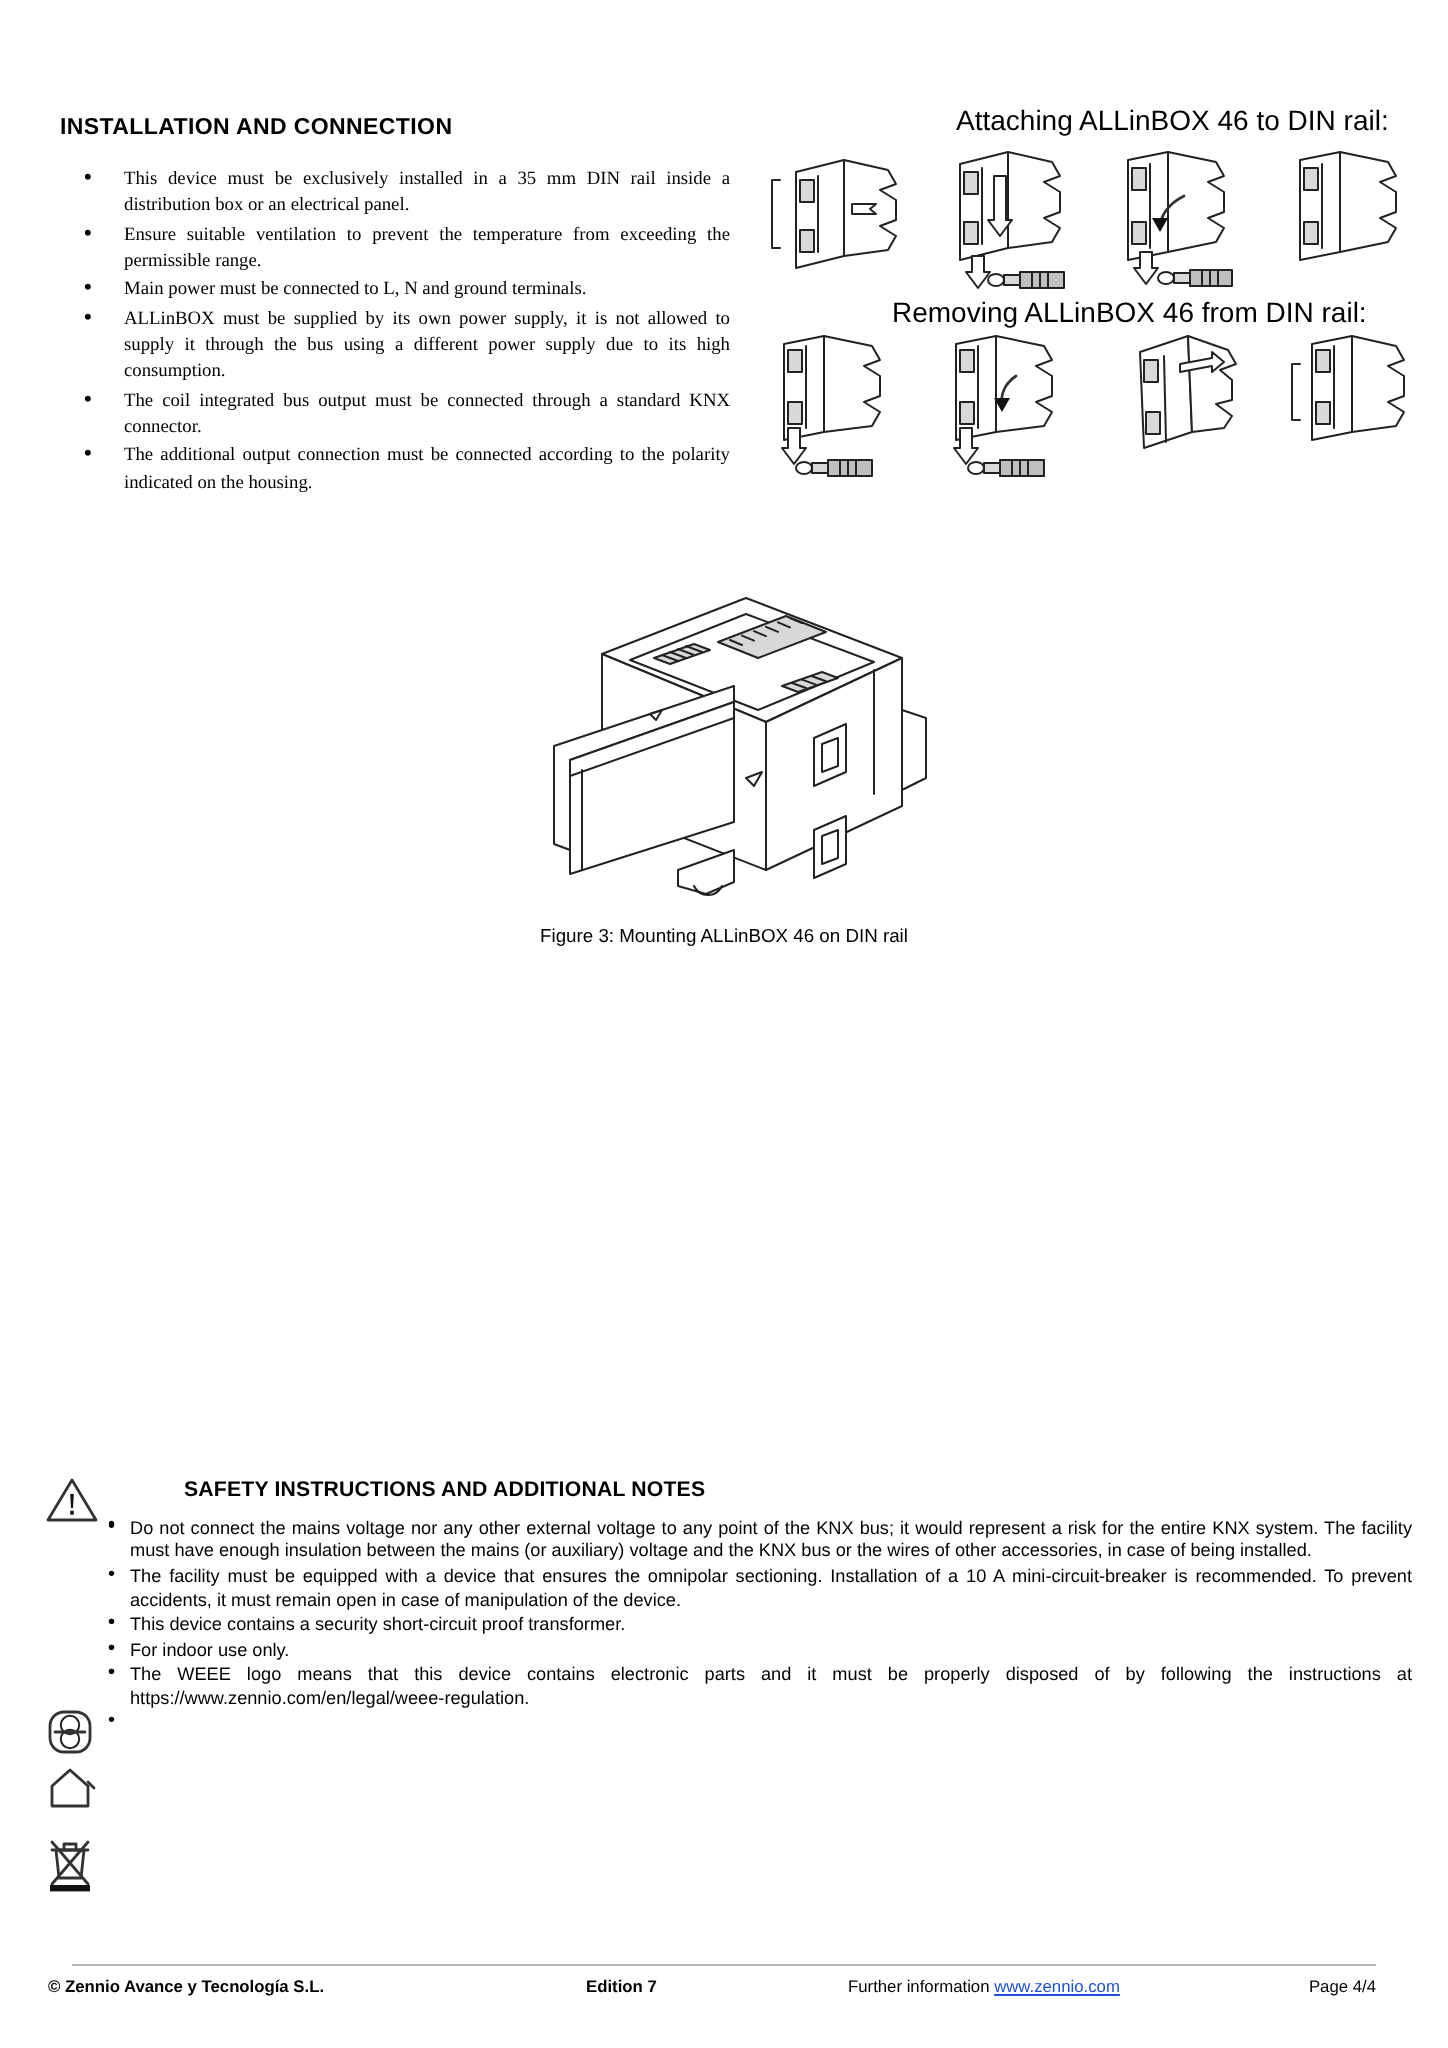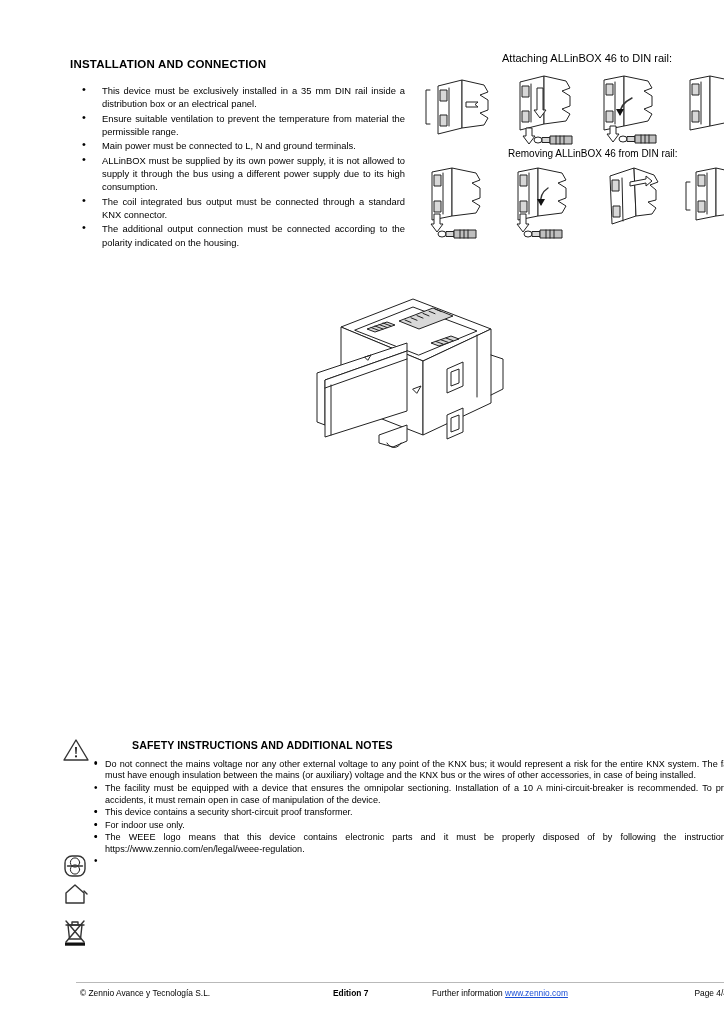--- a/index.html
+++ b/index.html
@@ -3,46 +3,46 @@
 <meta charset="utf-8">
 <style>
   html,body{margin:0;padding:0;}
   body{
     width:724px;height:1024px;position:relative;
     background:#ffffff;
     font-family:"Liberation Sans", sans-serif;
     color:#000;
     overflow:hidden;
   }
-  .page{position:absolute;inset:0;margin-left:40px;}
+  .page{position:absolute;inset:0;}
 
   
   .h-install{
     position:absolute;left:30px;top:58px;
     font-size:11.5px;font-weight:bold;letter-spacing:.2px;
   }
 
   
   .inst-list{
     position:absolute;left:30px;top:84px;width:335px;
     font-size:9.4px;line-height:13.1px;
   }
   .inst-li{
     position:relative;padding-left:32px;margin-bottom:1.5px;
     text-align:justify;
   }
   .inst-li .bl{
     position:absolute;left:12px;top:-1px;font-size:11px;line-height:13.1px;
   }
-  .inst-li .tx{display:block;}
+  .inst-li .tx{display:block;font-family:Liberation Serif, serif;}
 
   
   .dinblock{position:absolute;left:378px;top:48px;width:340px;height:215px;}
-  .cap-attach{position:absolute;left:84px;top:4px;font-size:11px;white-space:nowrap;}
-  .cap-remove{position:absolute;left:90px;top:100px;font-size:10px;white-space:nowrap;}
+  .cap-attach{position:absolute;left:100px;top:4px;font-size:14px;white-space:nowrap;}
+  .cap-remove{position:absolute;left:68px;top:100px;font-size:14px;white-space:nowrap;}
   .dinrow{position:absolute;left:0;width:340px;height:78px;}
   .dinrow.r1{top:20px;}
   .dinrow.r2{top:116px;}
   .dinslot{position:absolute;width:78px;height:78px;}
 
   
   .figwrap{position:absolute;left:255px;top:285px;width:240px;height:180px;}
   .figcap{
     position:absolute;left:0;top:462px;width:724px;text-align:center;
     font-size:9.4px;
@@ -64,23 +64,23 @@
   .safe-li.nojust{text-align:left;}
   .margin-icons{position:absolute;left:0px;top:0px;width:30px;height:260px;}
   .mi{position:absolute;left:0;}
 
   
   .foot-rule{
     position:absolute;left:36px;top:982px;width:652px;height:1px;
     background:#b9b9b9;
   }
   .footer{position:absolute;left:0;top:988px;width:724px;height:22px;font-size:8.4px;}
-  .f-copy{position:absolute;left:40px;top:0;}
+  .f-copy{position:absolute;left:24px;top:0;font-weight:bold;}
   .f-ed{position:absolute;left:293px;top:0;font-weight:bold;}
-  .f-info{position:absolute;left:392px;top:0;text-align:right;}
+  .f-info{position:absolute;left:424px;top:0;text-align:right;}
   .f-link{color:#1a4fd6;text-decoration:underline;}
   .f-page{position:absolute;right:36px;top:0;}
 
   svg{display:block;overflow:visible;}
   .ln{fill:none;stroke:#222;stroke-width:1;stroke-linejoin:round;stroke-linecap:round;}
   .ln-th{fill:none;stroke:#333;stroke-width:1.4;stroke-linejoin:round;stroke-linecap:round;}
   .fl{fill:#fff;stroke:#222;stroke-width:1;stroke-linejoin:round;}
   .gr{fill:#d8d8d8;stroke:#222;stroke-width:1;stroke-linejoin:round;}
   .gr2{fill:#bfbfbf;stroke:#222;stroke-width:1;stroke-linejoin:round;}
   .blk{fill:#111;}
@@ -92,21 +92,21 @@
 
   <div class="h-install">INSTALLATION AND CONNECTION</div>
 
   <div class="inst-list">
     <div class="inst-li">
       <span class="bl">•</span>
       <span class="tx">This device must be exclusively installed in a 35 mm DIN rail inside a distribution box or an electrical panel.</span>
     </div>
     <div class="inst-li">
       <span class="bl">•</span>
-      <span class="tx">Ensure suitable ventilation to prevent the temperature from material the permissible range.</span>
+      <span class="tx">Ensure suitable ventilation to prevent the temperature from exceeding the permissible range.</span>
     </div>
     <div class="inst-li">
       <span class="bl">•</span>
       <span class="tx">Main power must be connected to L, N and ground terminals.</span>
     </div>
     <div class="inst-li">
       <span class="bl">•</span>
       <span class="tx">ALLinBOX must be supplied by its own power supply, it is not allowed to supply it through the bus using a different power supply due to its high consumption.</span>
     </div>
     <div class="inst-li">
@@ -274,20 +274,21 @@
       <path class="fl" d="M156 133 L164 130 L164 144 L156 147 Z"></path>
 
       <path class="ln" d="M182 50 L182 112"></path>
       <path class="ln" d="M196 70 L208 74 L208 104 L196 110"></path>
 
       <path class="ln" d="M70 72 L76 70 L73 75 Z"></path>
       <path class="ln" d="M118 104 L126 101 L122 108 Z"></path>
     </svg>
   </div>
 
+  <div class="figcap">Figure 3: Mounting ALLinBOX 46 on DIN rail</div>
 
   <div class="safety">
 
     <div class="warn-ico">
       <svg width="28" height="24" viewBox="0 0 28 24">
         <path class="ln-th" d="M14 2 L26 22 L2 22 Z"></path>
         <path d="M13.1 9 L14.9 9 L14.5 16 L13.5 16 Z" fill="#111"></path>
         <rect x="13.1" y="17.4" width="1.8" height="1.9" fill="#111"></rect>
       </svg>
     </div>

